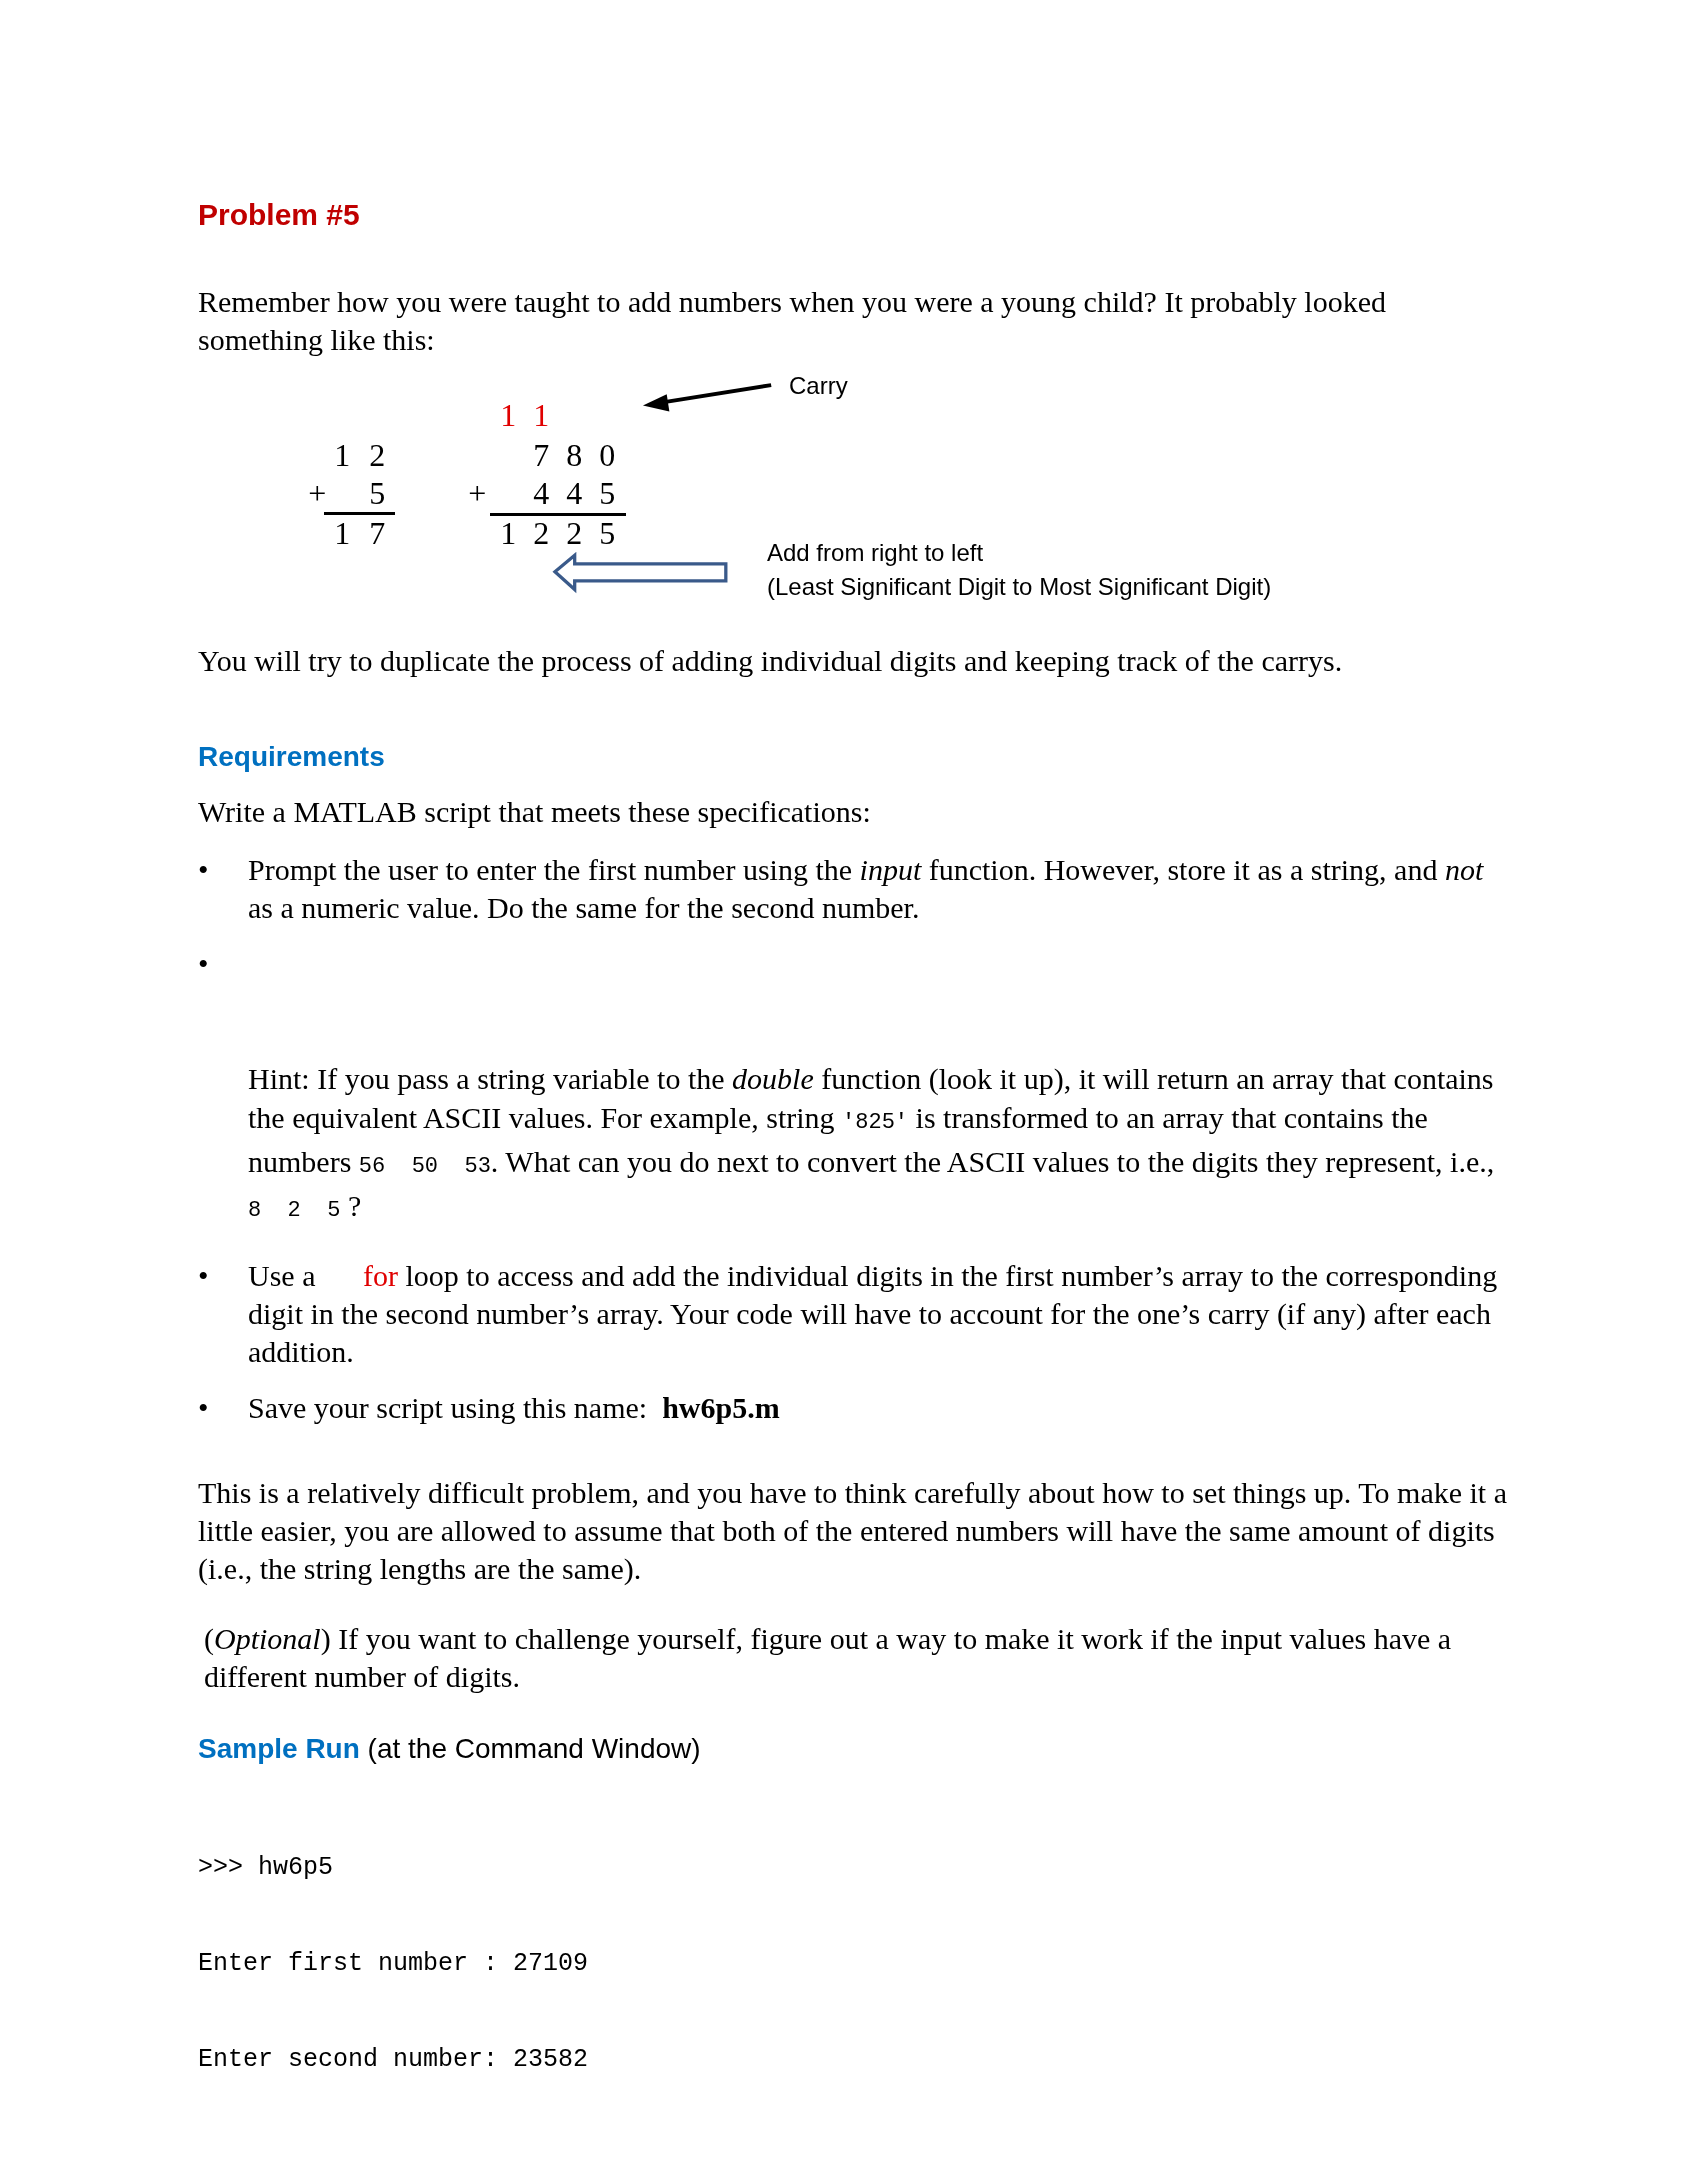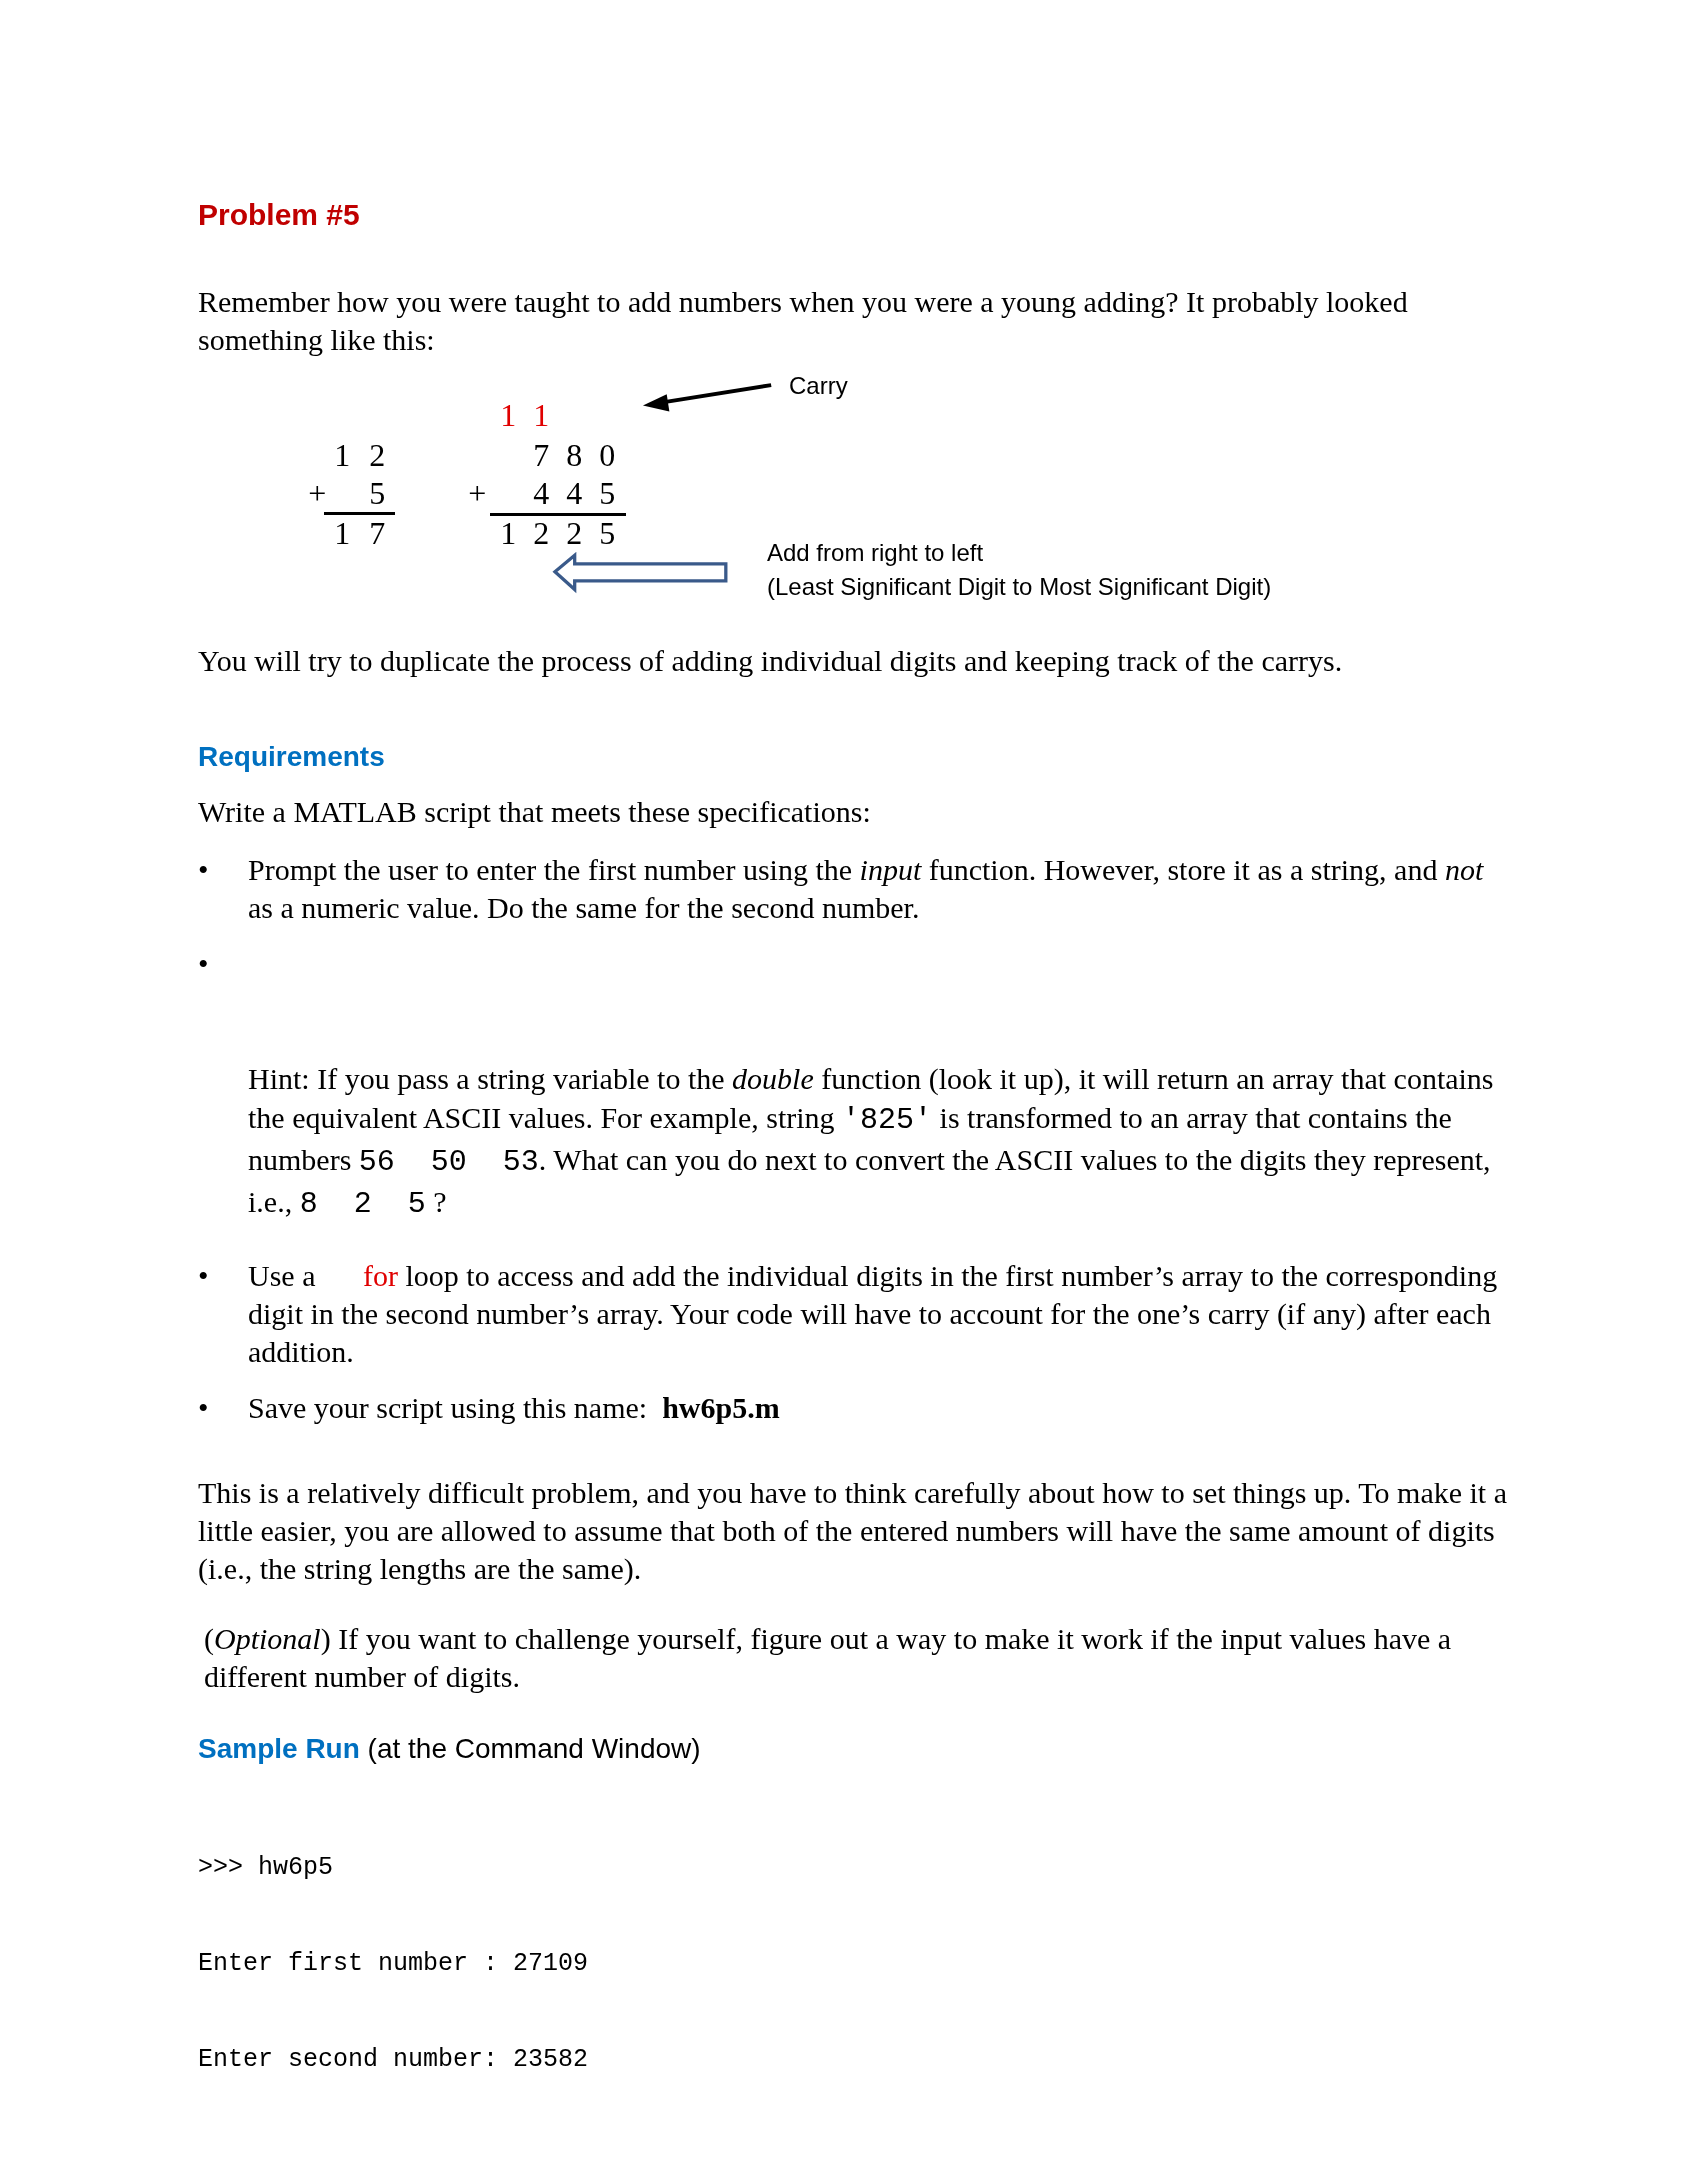--- a/index.html
+++ b/index.html
@@ -15,35 +15,35 @@
   .carry-digit { color: #e00000; }
   .sum-line { position: absolute; height: 2.6px; background: #000; }
   .callout { font-size: 24px; color: #000; }
   #dup { left: 198px; top: 642px; }
   .heading-blue { color: #0070c0; font-weight: bold; font-size: 28px; }
   #req-head { left: 198px; top: 741px; }
   #write-line { left: 198px; top: 793px; text-align: center; }
   .bullets { position: absolute; left: 198px; width: 1303px; }
   .bullet { position: relative; padding-left: 50px; }
   .bullet .dot { position: absolute; left: 0; top: 0; }
-  .code-inline { font-family: "Liberation Mono", monospace; font-size: 30px; }
+  .code-inline { font-family: "Liberation Mono", monospace; font-size: 22px; }
   .red { color: #e00000; margin-left: 40px; }
   #hard { left: 198px; top: 1474px; width: 1310px; }
   #optional { left: 204px; top: 1620px; width: 1310px; }
   #sample-head { left: 198px; top: 1733px; }
   #sample-head .rest { font-weight: normal; color: #000; }
   .console { font-size: 25px; line-height: 32px; color: #000; }
   #console { left: 198px; top: 1788px; white-space: pre; }
 </style>
 </head>
 <body>
 
 <div id="title" class="abs sans">Problem #5</div>
 
-<div id="intro" class="abs serif body-text" style="white-space:normal;">Remember how you were taught to add numbers when you were a young adding? It probably looked something like this:</div>
+<div id="intro" class="abs serif body-text" style="white-space:normal;">Remember how you were taught to add numbers when you were a young child? It probably looked something like this:</div>
 
 <div>
 
   <div>
     <div class="diag-digit" style="left:329px; top:437px;">1</div>
     <div class="diag-digit" style="left:364px; top:437px;">2</div>
     <div class="diag-digit" style="left:304px; top:475px;">+</div>
     <div class="diag-digit" style="left:364px; top:475px;">5</div>
     <div class="sum-line" style="left:324px; top:512px; width:71px;"></div>
     <div class="diag-digit" style="left:329px; top:515px;">1</div>

